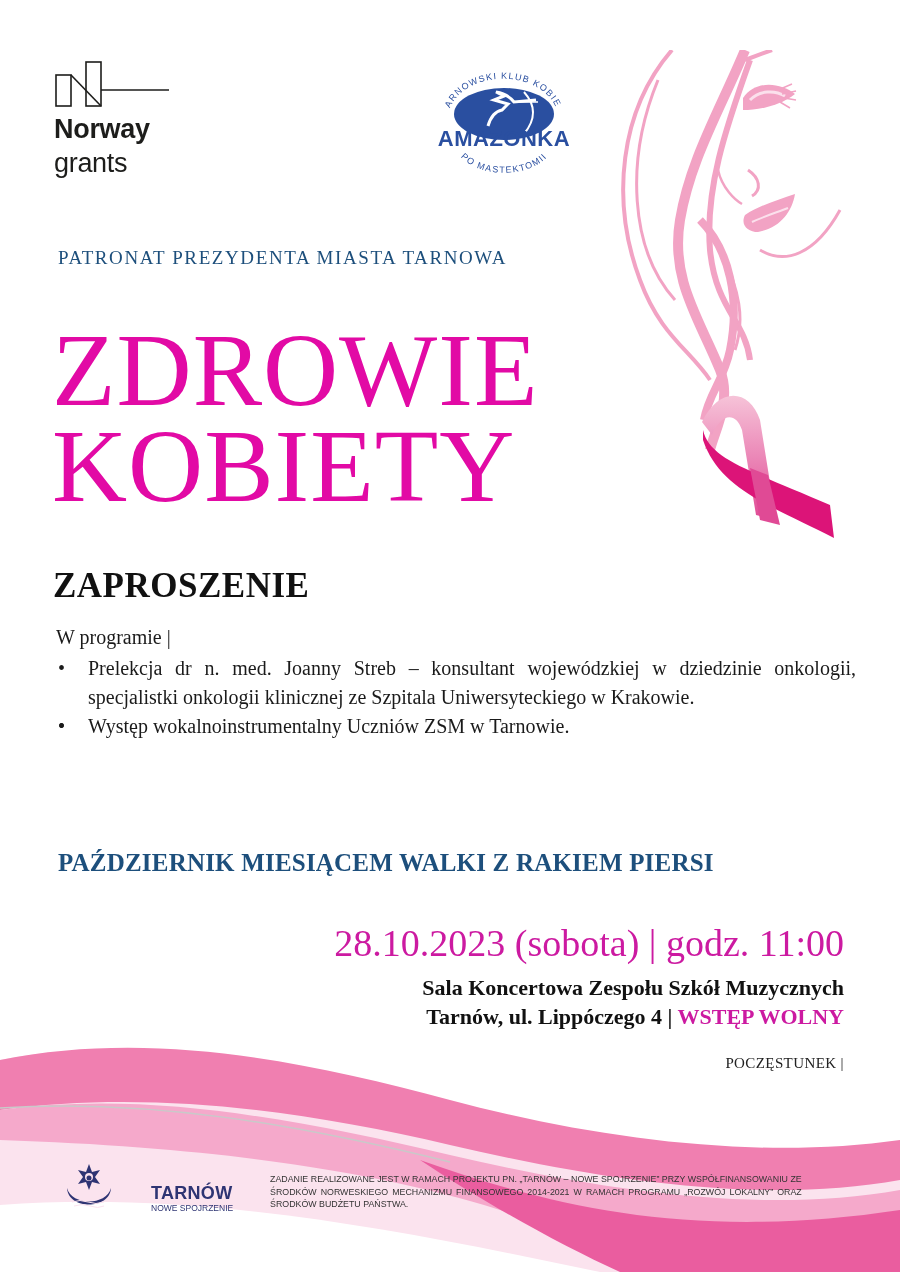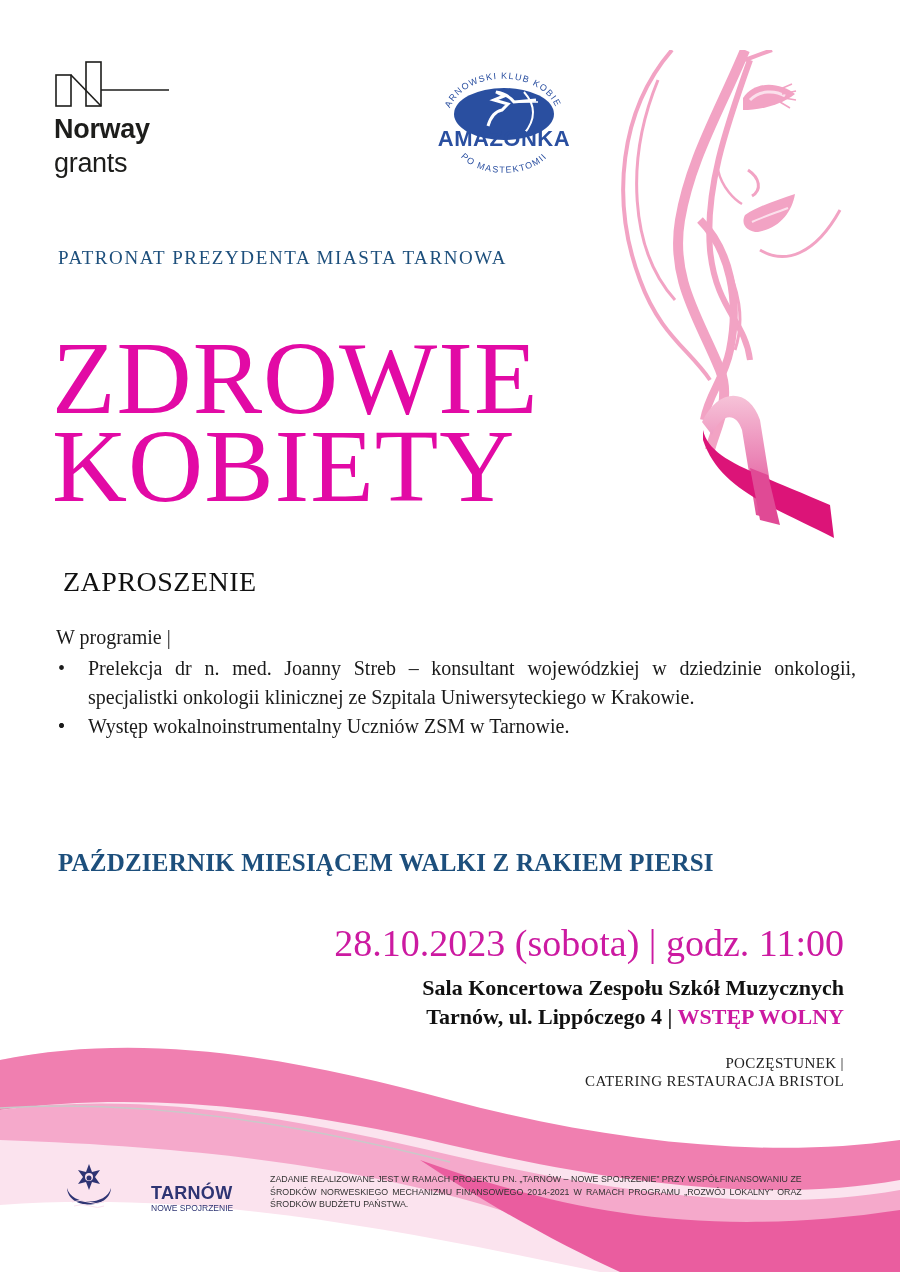--- a/index.html
+++ b/index.html
@@ -10,24 +10,24 @@
   .norway-logo { left: 54px; top: 58px; width: 120px; height: 130px; }
   .norway-word { left: 54px; top: 114px; font-family: "Liberation Sans", sans-serif; font-weight: bold; font-size: 27px; color: #1d1d1b; letter-spacing: -0.3px; }
   .grants-word { left: 54px; top: 148px; font-family: "Liberation Sans", sans-serif; font-size: 27px; color: #1d1d1b; letter-spacing: -0.3px; }
 
   
   .amazonka { left: 428px; top: 56px; width: 150px; height: 135px; }
 
   .patronat { left: 58px; top: 237px; font-size: 19px; letter-spacing: 1.6px; color: #1d4f7c; margin-top: 10px; }
 
   .title { left: 52px; font-size: 104px; color: #e20aa5; line-height: 1; letter-spacing: 1px; }
-  .title1 { top: 318px; margin-top: 8px; }
+  .title1 { top: 318px; }
   .title2 { top: 414px; }
 
-  .zaproszenie { left: 63px; top: 566px; font-size: 28px; font-weight: normal; color: #111; letter-spacing: 0.5px; }
+  .zaproszenie { left: 53px; top: 566px; font-size: 35px; font-weight: bold; color: #111; letter-spacing: 0.5px; }
 
   .program-intro { left: 56px; top: 626px; font-size: 20px; color: #1a1a1a; }
   .program-list { left: 56px; top: 654px; width: 800px; margin: 0; padding: 0; list-style: none; font-size: 20px; line-height: 29px; color: #1a1a1a; }
   .program-list li { position: relative; padding-left: 32px; text-align: justify; }
   .program-list li .bullet { position: absolute; left: 2px; top: 0; }
 
   .month-line { left: 58px; top: 849px; font-size: 25px; font-weight: bold; color: #1d4f7c; letter-spacing: 0.2px; }
 
   .date-line { right: 56px; top: 921px; font-size: 38px; color: #cc1aa1; text-align: center; white-space: nowrap; }
   .venue-line { right: 56px; top: 975px; font-size: 22px; font-weight: bold; color: #111; white-space: nowrap; }
@@ -145,21 +145,20 @@
     <path d="M0 30 C 150 0, 300 30, 450 70 C 600 110, 760 130, 900 110 L 900 150 C 760 175, 600 150, 450 115 C 300 80, 150 60, 0 80 Z" fill="#f07fb0"></path>
     <path d="M0 80 C 150 60, 300 90, 450 125 C 600 160, 760 185, 900 160 L 900 242 C 760 242, 640 230, 560 200 C 450 160, 300 120, 0 110 Z" fill="#f5a9cb"></path>
     <path d="M0 78 C 150 68, 300 95, 450 132" fill="none" stroke="#c9c9c9" stroke-width="1.5"></path>
     <path d="M420 130 C 560 180, 700 210, 900 180 L 900 242 L 620 242 C 560 215, 480 170, 420 130 Z" fill="#ea5d9f"></path>
     <path d="M0 175 C 200 160, 400 200, 600 242 L 0 242 Z" fill="#ffffff"></path>
   </svg>
 </div>
 
 <div class="abs catering">
   <div>POCZĘSTUNEK |</div>
-  <div>CATERING RESTAURACJA BRISTOL</div>
 </div>
 
 <div class="abs tarnow-emblem">
   <svg width="54" height="56" viewBox="0 0 54 56">
     <polygon points="27,2 30,10 38,8 33,15 38,22 30,20 27,28 24,20 16,22 21,15 16,8 24,10" fill="#2e3473"></polygon>
     <circle cx="27" cy="15" r="4" fill="#fbe3ee"></circle>
     <circle cx="27" cy="16" r="2.5" fill="#2e3473"></circle>
     <path d="M5 26 C 6 48, 48 48, 49 26 C 44 44, 10 44, 5 26 Z" fill="#2e3473"></path>
     <path d="M10 40 q8 -3 16 0 t16 0" fill="none" stroke="#fbe3ee" stroke-width="1"></path>
     <path d="M12 44 q8 -3 16 0 t14 0" fill="none" stroke="#fbe3ee" stroke-width="1"></path>

